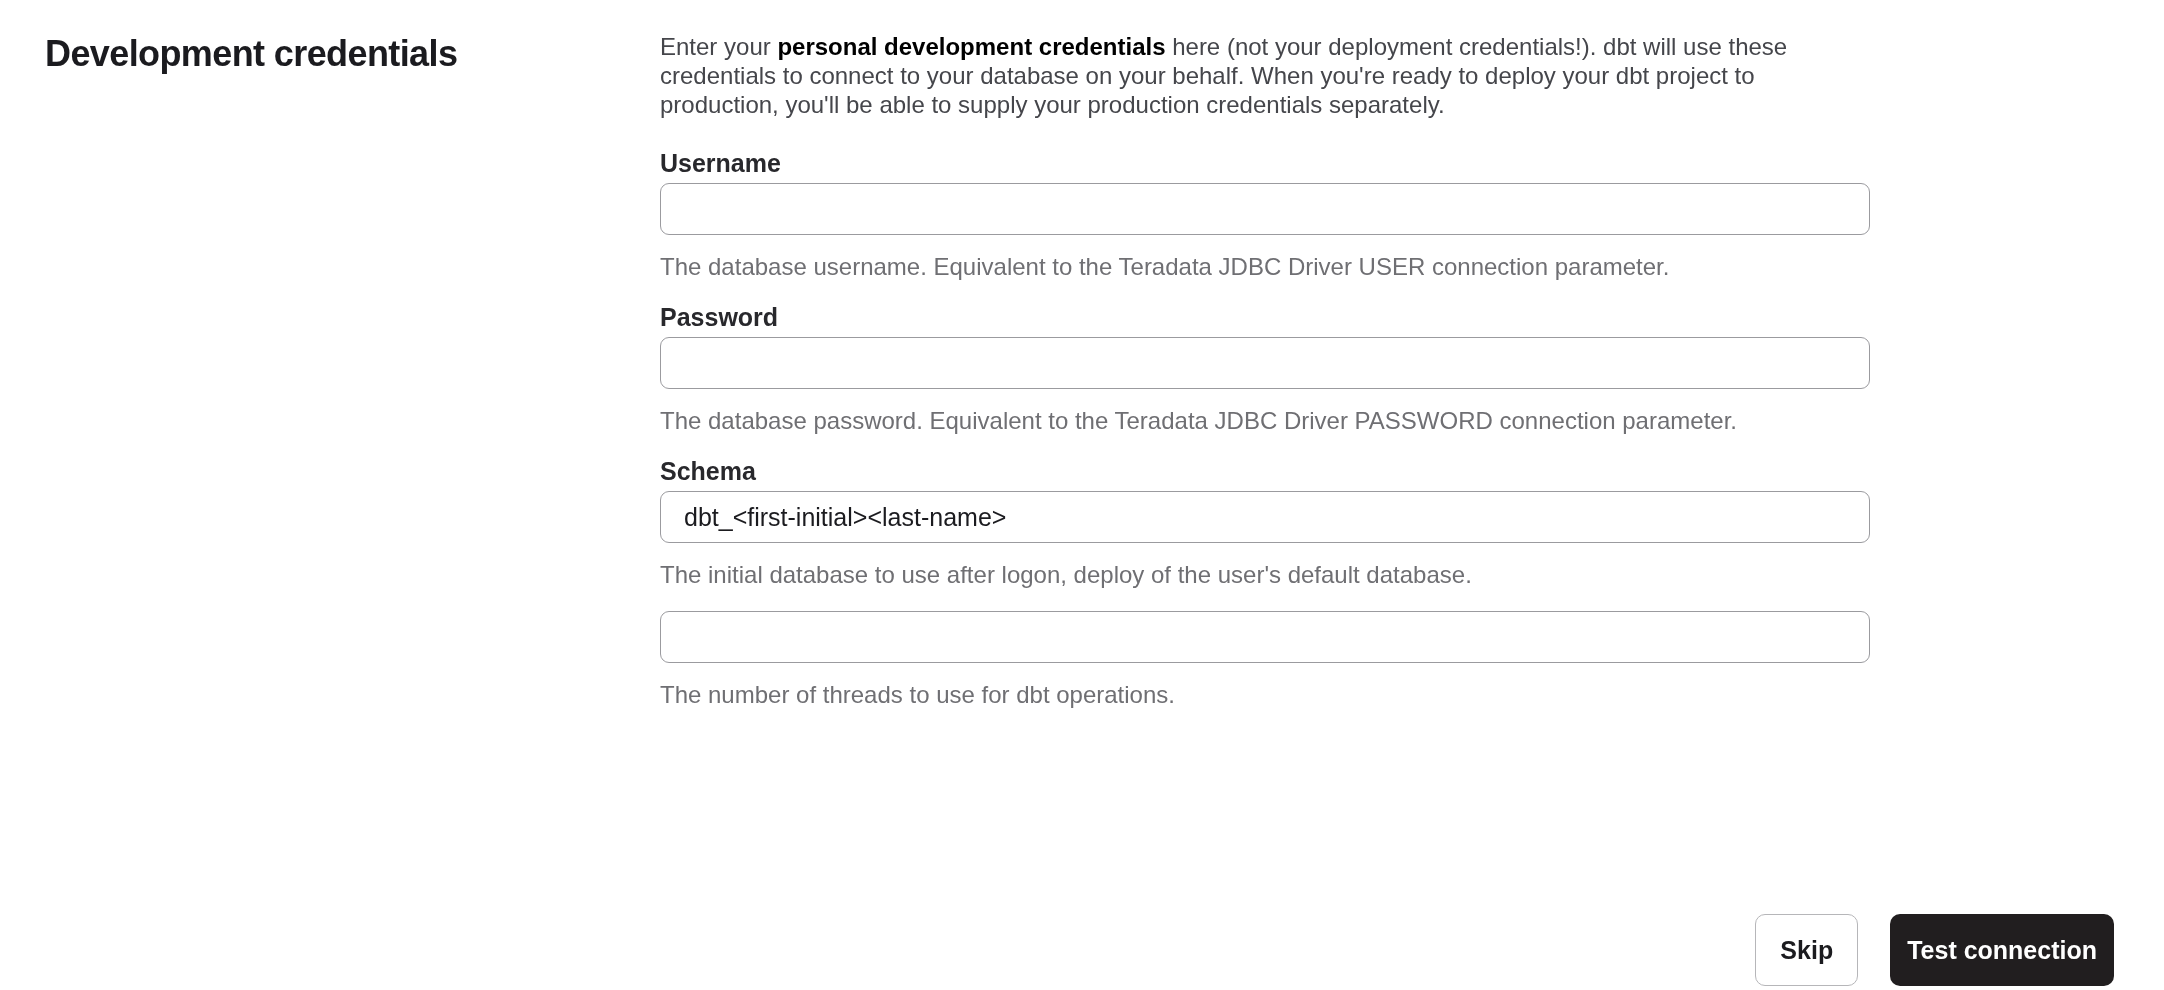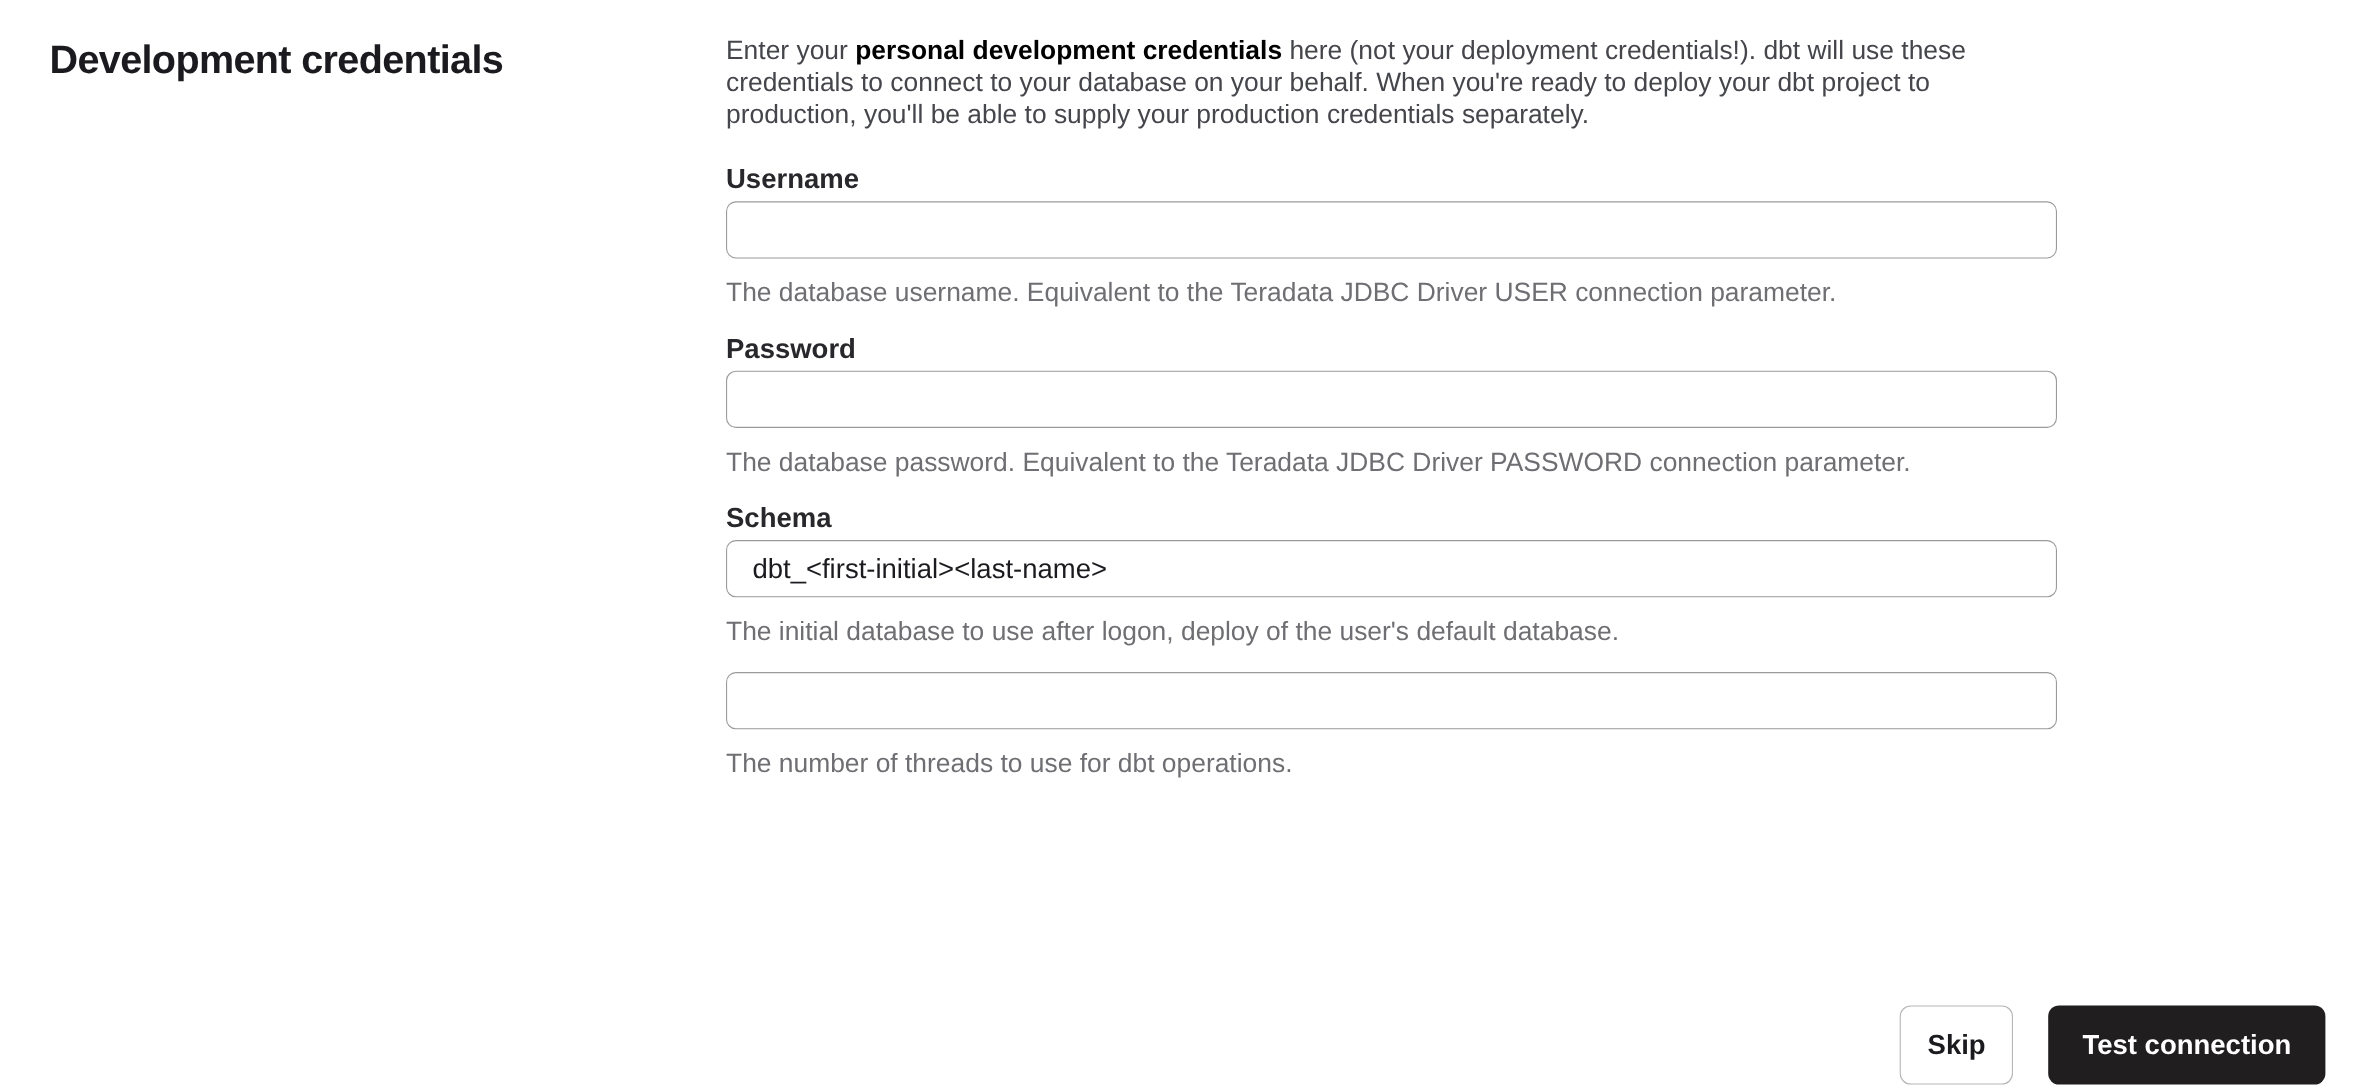--- a/index.html
+++ b/index.html
@@ -64,21 +64,21 @@
     font-size: 25px; cursor: pointer;
     display: inline-flex; align-items: center; justify-content: center;
   }
   .btn-secondary {
     background: #ffffff; color: #1b1b1f;
     border: 1px solid #b6b6b9;
     font-weight: 600; padding: 0 24px; min-width: 90px;
   }
   .btn-primary {
     background: #211e1f; color: #ffffff;
-    border: none; font-weight: 700; padding: 0 31px;
+    border: none; font-weight: 700; padding: 0 17px;
   }
 </style>
 </head>
 <body>
 
 <div class="screen">
 
   <div class="main">
 
     <div class="title-col">

